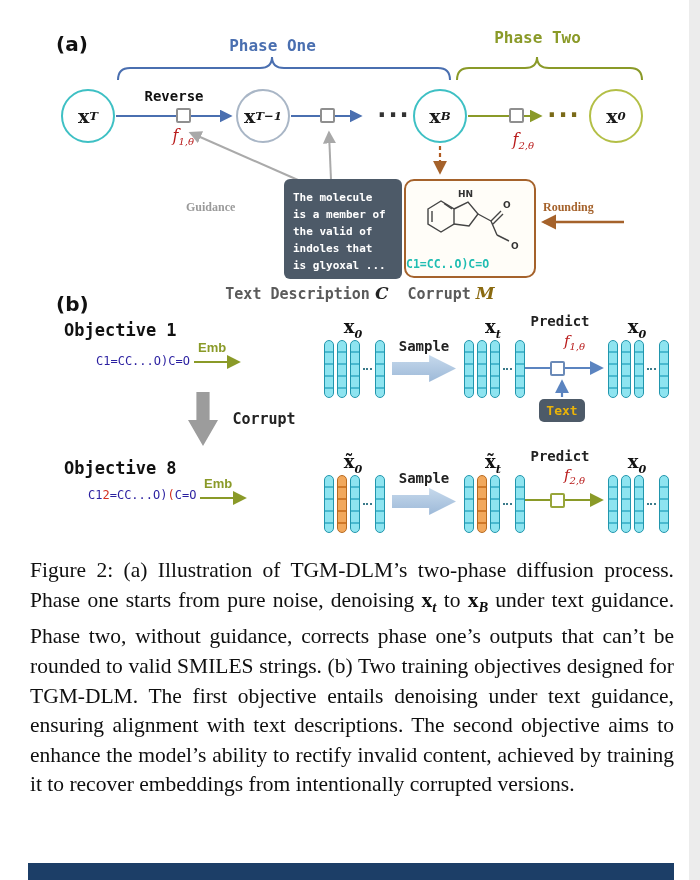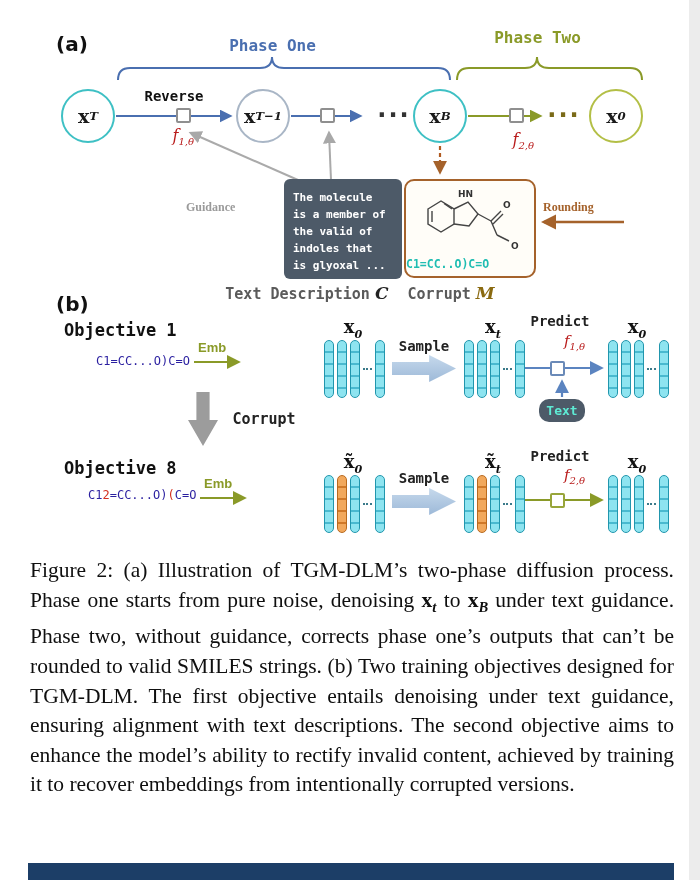--- a/index.html
+++ b/index.html
@@ -37,21 +37,21 @@
   .bars { position:absolute; display:flex; align-items:flex-end; gap:3px; height:58px; }
   .bar { width:10px; height:58px; border-radius:5px; }
   .bar.cyan   { background:repeating-linear-gradient(to bottom,#8ee4f0 0 10px,#49b9cf 10px 12px); border:1.6px solid #2196ad; }
   .bar.orange { background:repeating-linear-gradient(to bottom,#f2a85c 0 10px,#d07828 10px 12px); border:1.6px solid #b96a1e; }
   .bar-dots { width:9px; align-self:center; border-top:2.5px dotted #3a7a8a; }
   .block-arrow-right { position:absolute; width:64px; height:27px;
       background:linear-gradient(180deg,#c6d9ec,#9db9d8);
       clip-path:polygon(0 26%,58% 26%,58% 0,100% 50%,58% 100%,58% 74%,0 74%); }
   .block-arrow-down { position:absolute; width:30px; height:54px; background:#9c9c9c;
       clip-path:polygon(28% 0,72% 0,72% 52%,100% 52%,50% 100%,0 52%,28% 52%); }
-  .badge { position:absolute; background:#4d5a68; border-radius:10px; color:#5eead4; text-align:center;
+  .badge { position:absolute; background:#4d5a68; border-radius:5px; color:#eab308; text-align:center;
            font-family:"DejaVu Sans Mono",monospace; font-weight:bold; font-size:13px; line-height:23px; }
   #panel-a-footer { position:absolute; left:170px; top:283px; width:380px; text-align:center; }
   #panel-a-footer .tdesc { font-family:"DejaVu Sans Mono",monospace; font-weight:bold; font-size:15px; color:#5a5a5a; }
   #panel-a-footer .csym { font-family:"DejaVu Serif",serif; font-style:italic; font-weight:bold; font-size:17px; color:#222; margin-right:14px; }
   #panel-a-footer .msym { font-family:"DejaVu Serif",serif; font-style:italic; font-weight:bold; font-size:17px; color:#8a6a10; }
   #caption { position:absolute; left:30px; top:556px; width:644px; color:#0f0f0f;
              font-family:"Liberation Serif",serif; font-size:21.5px; line-height:29.6px; text-align:justify; }
   #caption b sub { font-style:italic; font-size:0.68em; }
   #bottom-bar { position:absolute; left:28px; top:863px; width:646px; height:17px; background:#1c3e67; }
   #right-edge { position:absolute; right:0; top:0; width:11px; height:880px; background:#ececec; }

